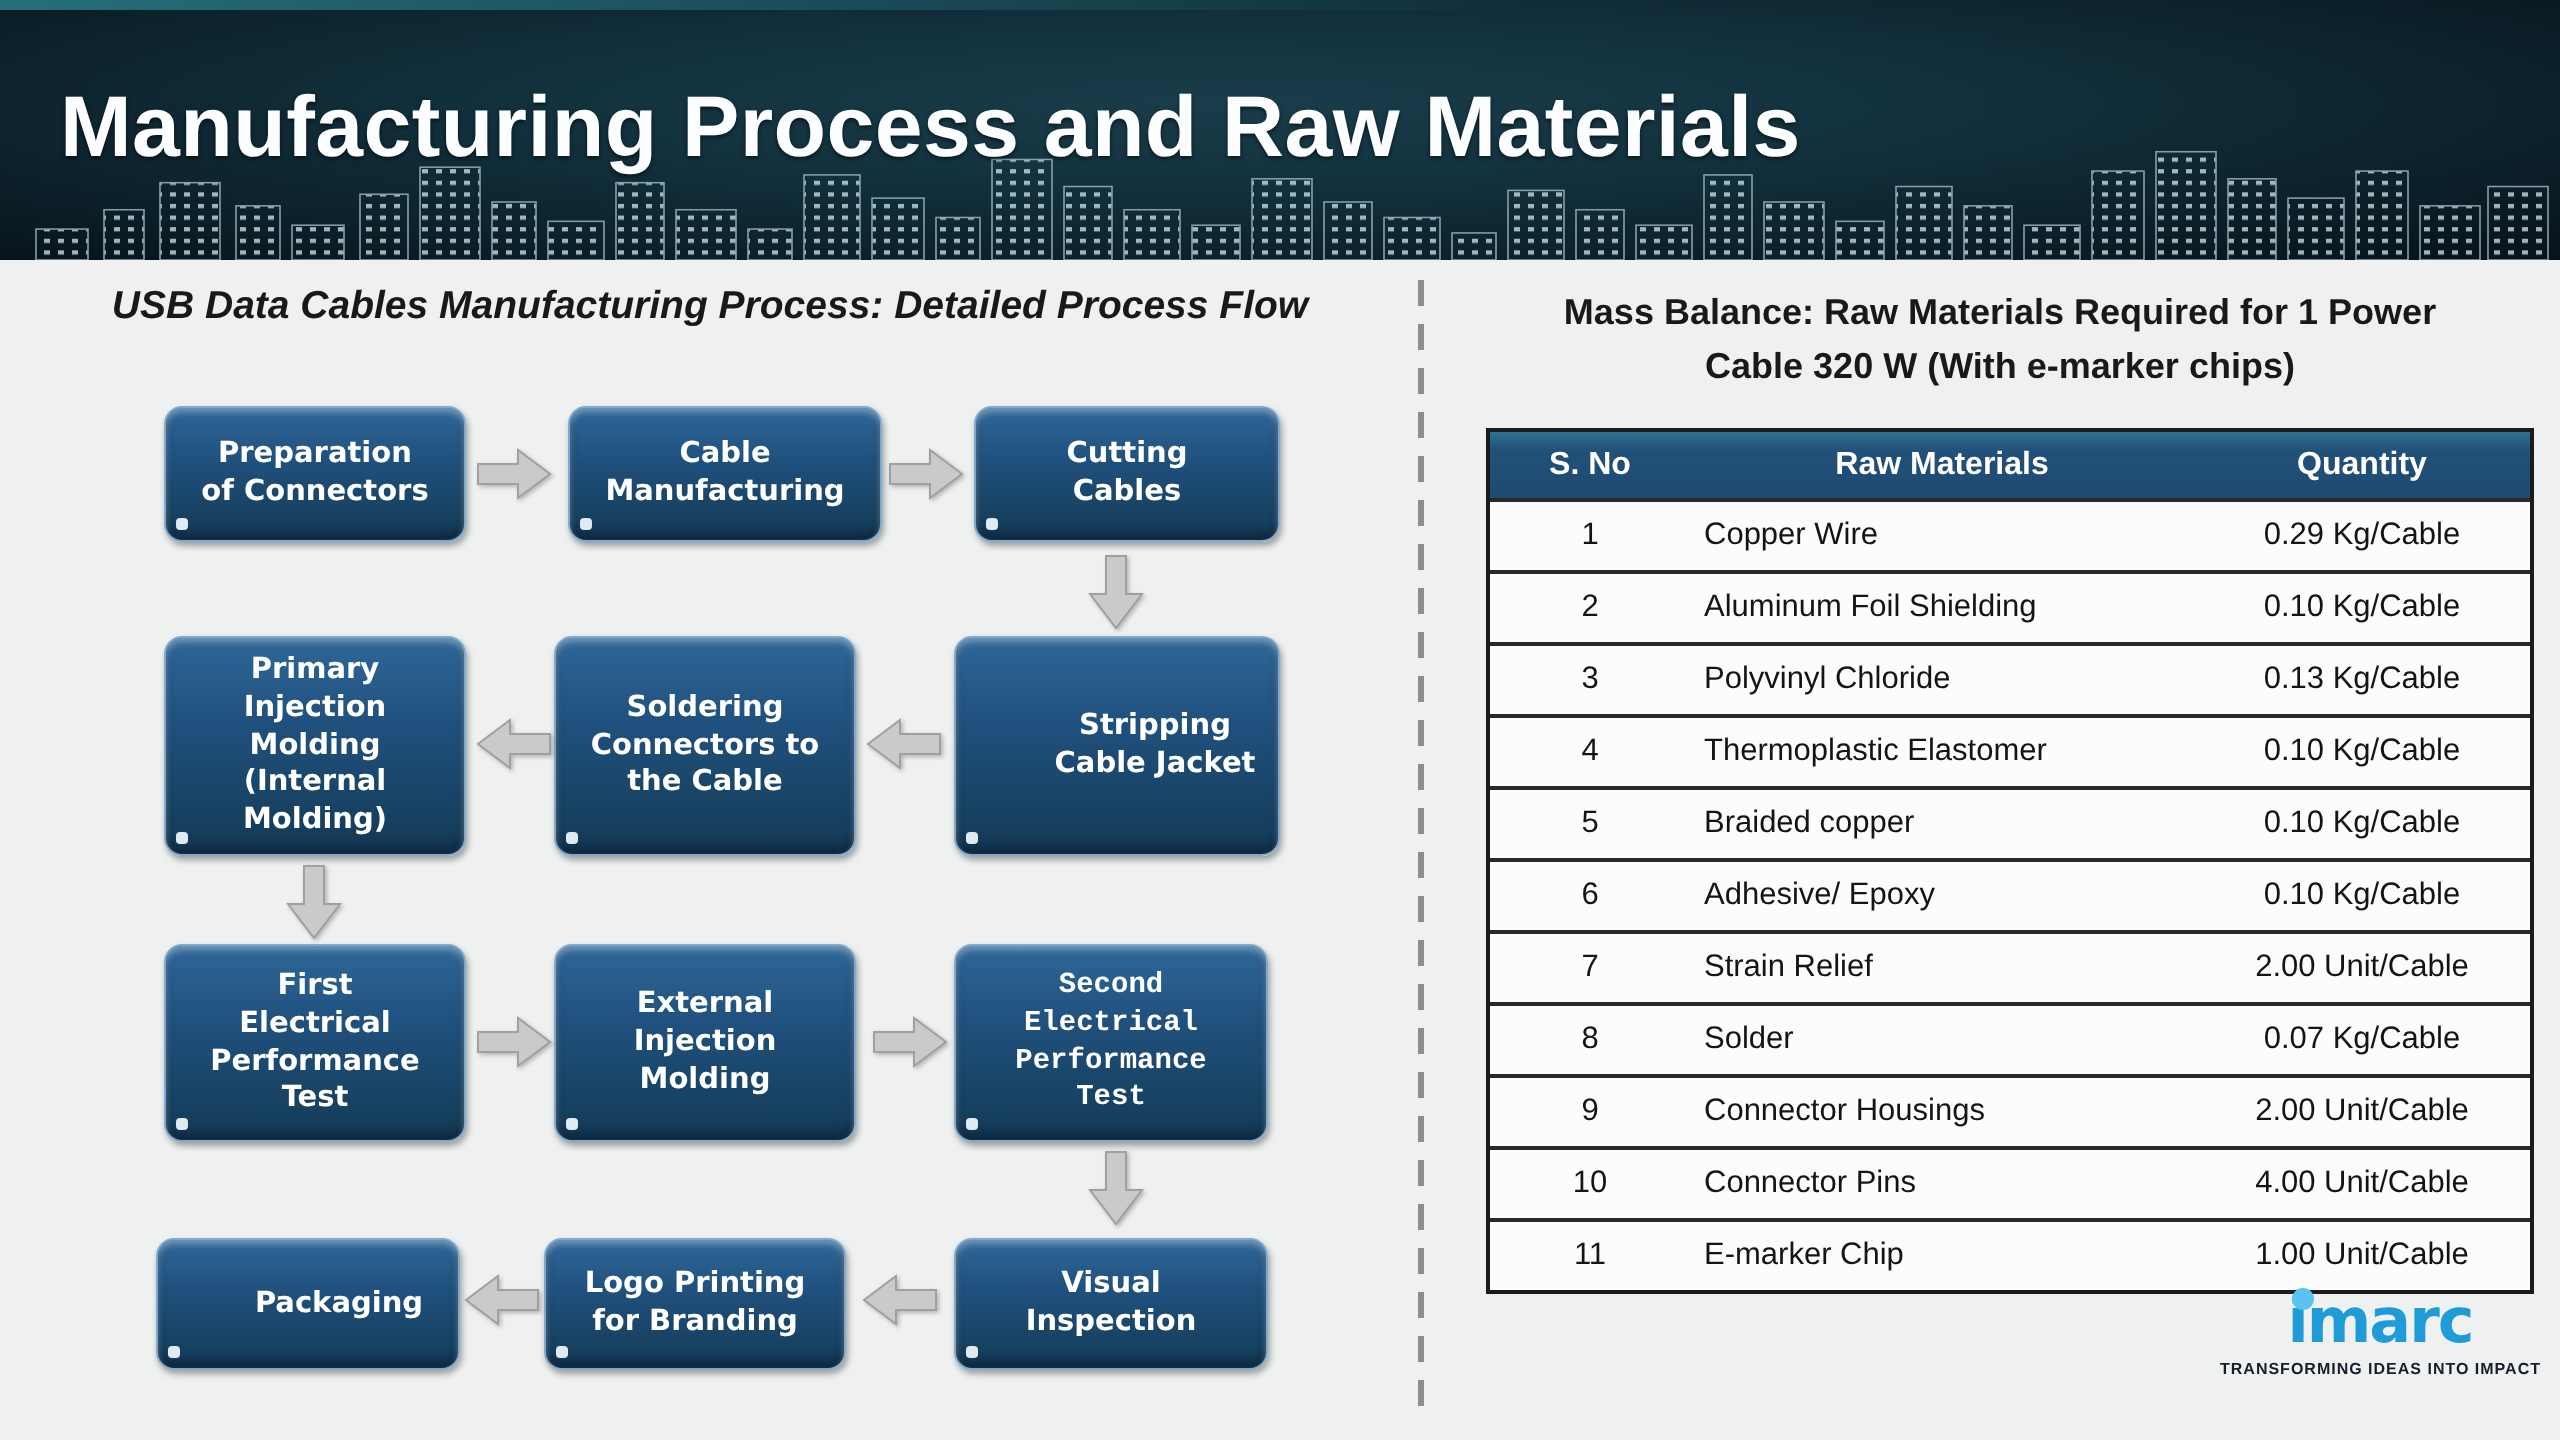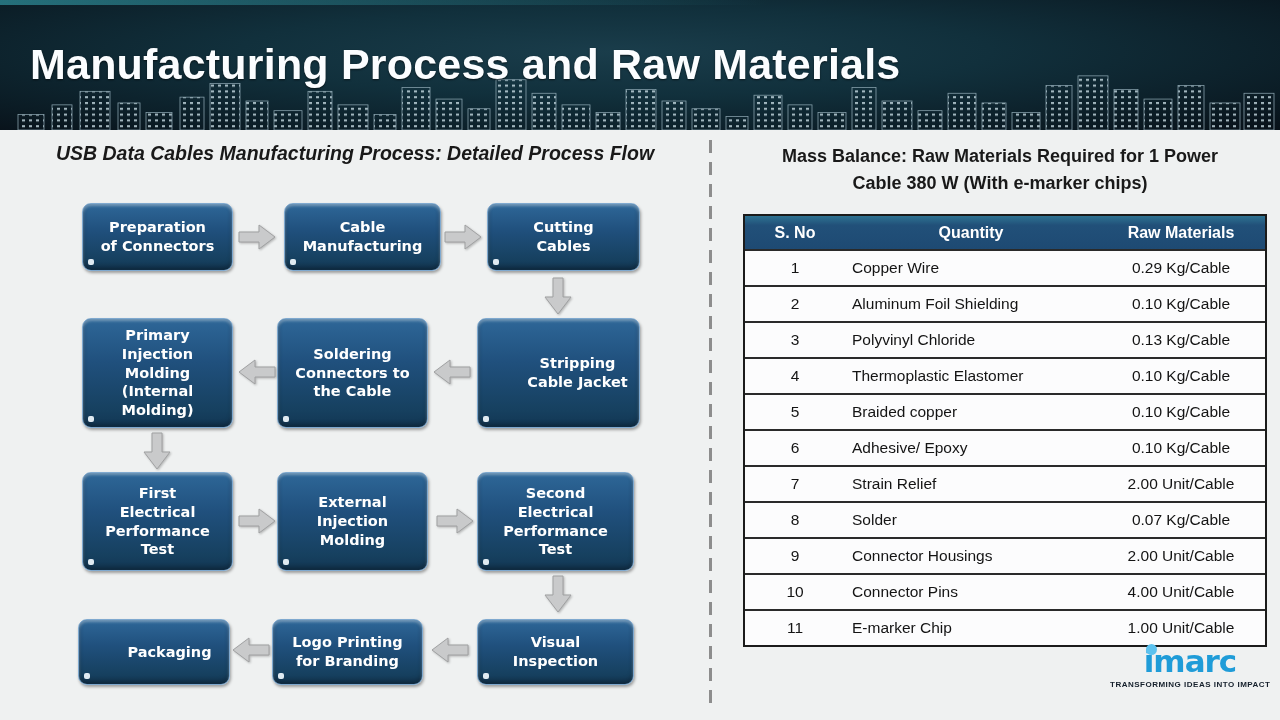--- a/index.html
+++ b/index.html
@@ -158,21 +158,21 @@
 Molding
 (Internal
 Molding)</div>
       <div class="flow-box" style="left: 82px; top: 472px; width: 151px; height: 99px;">First
 Electrical
 Performance
 Test</div>
       <div class="flow-box" style="left: 277px; top: 472px; width: 151px; height: 99px;">External
 Injection
 Molding</div>
-      <div class="flow-box" style="left: 477px; top: 472px; width: 157px; height: 99px;">Second
+      <div class="flow-box" style="left: 477px; top: 472px; width: 157px; height: 99px; font-family: Liberation Mono, monospace;">Second
 Electrical
 Performance
 Test</div>
       <div class="flow-box" style="left: 477px; top: 619px; width: 157px; height: 66px;">Visual
 Inspection</div>
       <div class="flow-box" style="left: 272px; top: 619px; width: 151px; height: 66px;">Logo Printing
 for Branding</div>
       <div class="flow-box" style="left: 78px; top: 619px; width: 152px; height: 66px; padding-left: 37px;">Packaging</div>
       <svg class="flow-arrow" width="38" height="28" viewBox="0 0 38 28" style="left: 238px; top: 223px;">
         <polygon points="1,9 21,9 21,2 37,14 21,26 21,19 1,19"></polygon>
@@ -206,28 +206,28 @@
       </svg>
       <svg class="flow-arrow" width="28" height="38" viewBox="0 0 28 38" style="left: 544px; top: 575px;">
         <polygon points="9,1 19,1 19,20 27,20 14,37 1,20 9,20"></polygon>
       </svg>
     </div>
 
   <div class="divider"></div>
 
   <div class="right-title">
     <div>Mass Balance: Raw Materials Required for 1 Power</div>
-    <div>Cable 380 W (With e-marker chips)</div>
+    <div>Cable 320 W (With e-marker chips)</div>
   </div>
 
   <div class="m-table">
       <div class="t-row t-head">
         <div class="t-cell">S. No</div>
+        <div class="t-cell">Raw Materials</div>
         <div class="t-cell">Quantity</div>
-        <div class="t-cell">Raw Materials</div>
       </div>
       <div class="t-row t-data">
         <div class="t-cell">1</div>
         <div class="t-cell mat">Copper Wire</div>
         <div class="t-cell">0.29 Kg/Cable</div>
       </div>
       <div class="t-row t-data">
         <div class="t-cell">2</div>
         <div class="t-cell mat">Aluminum Foil Shielding</div>
         <div class="t-cell">0.10 Kg/Cable</div>

